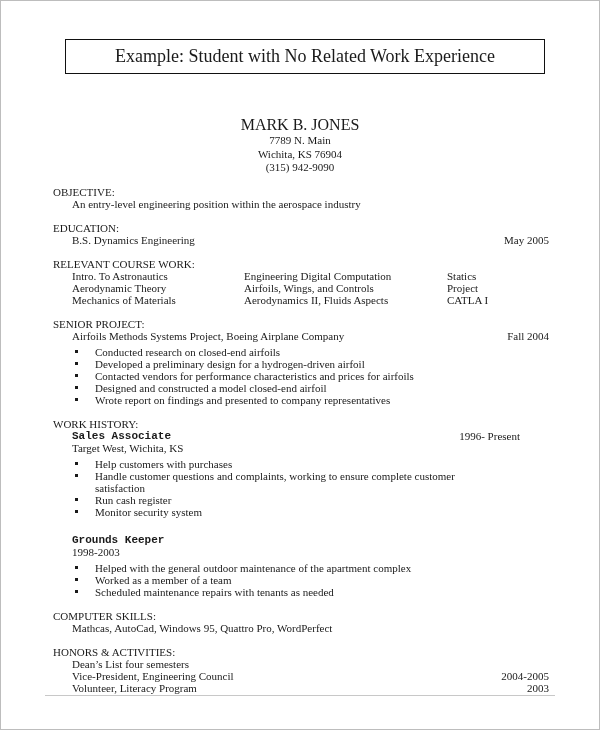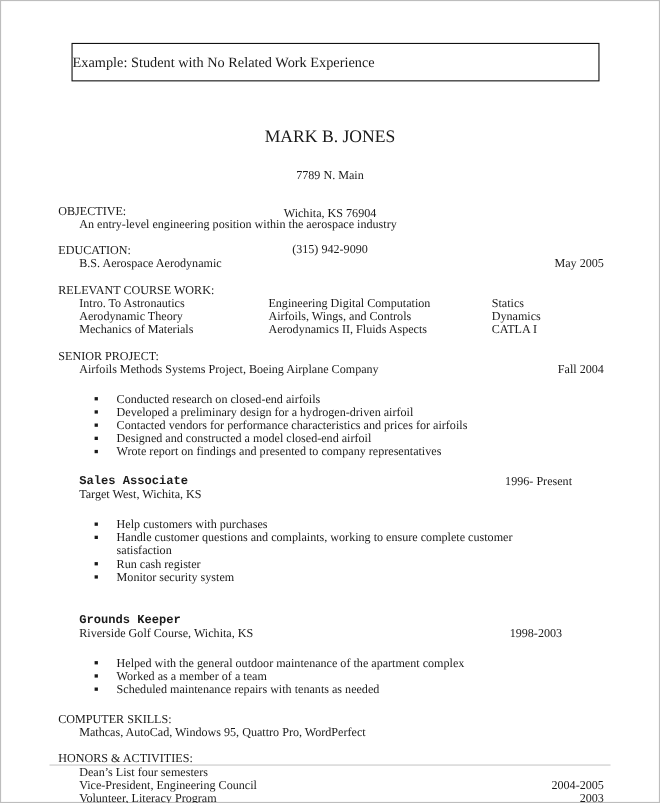--- a/index.html
+++ b/index.html
@@ -8,32 +8,32 @@
     font-family: "Liberation Serif", "DejaVu Serif", serif;
     color: #1a1a1a; position: relative; overflow: hidden;
   }
   .page-frame {
     position: absolute; left: 0; top: 0; width: 598px; height: 728px;
     border: 1px solid #bdbdbd;
   }
   .title-box {
     position: absolute; left: 65px; top: 39px; width: 480px; height: 35px;
     border: 1.5px solid #111; box-sizing: border-box;
-    text-align: left; font-size: 13px; line-height: 33px;
+    text-align: center; font-size: 18px; line-height: 33px;
   }
   .header { position: absolute; top: 116px; left: 0; width: 600px; text-align: center; }
   .name { font-size: 16px; line-height: 18px; }
-  .addr { font-size: 11px; line-height: 13.5px; margin-top: 20px; }
+  .addr { font-size: 11px; line-height: 13.5px; }
   .content { position: absolute; left: 53px; top: 186px; width: 496px; font-size: 11px; line-height: 12px; }
   .sec { margin-bottom: 12px; }
   .sec-title { }
   .ind { padding-left: 19px; }
   .row { display: flex; justify-content: space-between; }
   .bold { font-weight: bold; font-family: Liberation Mono, monospace; }
-  ul.bul { list-style: none; margin: 15px; padding: 0 0 0 38px; }
+  ul.bul { list-style: none; margin: 4px; padding: 0 0 0 38px; }
   ul.bul li { position: relative; padding-left: 0; }
   ul.bul li::before {
     content: ""; position: absolute; left: -20px; top: 4px; width: 3px; height: 3px; background: #1a1a1a;
   }
   .cols { display: grid; grid-template-columns: 172px 203px auto; padding-left: 19px; }
   .rule { position: absolute; left: 45px; top: 695px; width: 510px; height: 0; border-top: 1px solid #c8c8c8; }
   .gap { height: 12px; }
 </style>
 </head>
 <body>
@@ -52,34 +52,34 @@
 <div class="content">
 
   <div class="sec">
     <div class="sec-title">OBJECTIVE:</div>
     <div class="ind">An entry-level engineering position within the aerospace industry</div>
   </div>
 
   <div class="sec">
     <div class="sec-title">EDUCATION:</div>
     <div class="row ind">
-      <span>B.S. Aerospace Aerodynamic</span>
+      <span>B.S. Dynamics Engineering</span>
       <span>May 2005</span>
     </div>
   </div>
 
   <div class="sec">
     <div class="sec-title">RELEVANT COURSE WORK:</div>
     <div class="cols">
       <span>Intro. To Astronautics</span>
       <span>Engineering Digital Computation</span>
       <span>Statics</span>
       <span>Aerodynamic Theory</span>
       <span>Airfoils, Wings, and Controls</span>
-      <span>Dynamics</span>
+      <span>Project</span>
       <span>Mechanics of Materials</span>
       <span>Aerodynamics II, Fluids Aspects</span>
       <span>CATLA I</span>
     </div>
   </div>
 
   <div class="sec">
     <div class="sec-title">SENIOR PROJECT:</div>
     <div class="row ind">
       <span>Airfoils Methods Systems Project, Boeing Airplane Company</span>
@@ -88,41 +88,41 @@
     <ul class="bul">
       <li>Conducted research on closed-end airfoils</li>
       <li>Developed a preliminary design for a hydrogen-driven airfoil</li>
       <li>Contacted vendors for performance characteristics and prices for airfoils</li>
       <li>Designed and constructed a model closed-end airfoil</li>
       <li>Wrote report on findings and presented to company representatives</li>
     </ul>
   </div>
 
   <div class="sec">
+    <div class="sec-title">WORK HISTORY:</div>
 
     <div>
       <div class="row ind">
         <span class="bold">Sales Associate</span>
         <span style="padding-right:29px">1996- Present</span>
       </div>
       <div class="ind">Target West, Wichita, KS</div>
       <ul class="bul" style="width:390px">
         <li>Help customers with purchases</li>
         <li>Handle customer questions and complaints, working to ensure complete customer satisfaction</li>
         <li>Run cash register</li>
         <li>Monitor security system</li>
       </ul>
     </div>
 
     <div class="gap"></div>
 
     <div>
       <div class="ind bold">Grounds Keeper</div>
       <div class="row ind">
-        <span>Riverside Golf Course, Wichita, KS</span>
         <span style="padding-right:38px">1998-2003</span>
       </div>
       <ul class="bul">
         <li>Helped with the general outdoor maintenance of the apartment complex</li>
         <li>Worked as a member of a team</li>
         <li>Scheduled maintenance repairs with tenants as needed</li>
       </ul>
     </div>
   </div>
 

